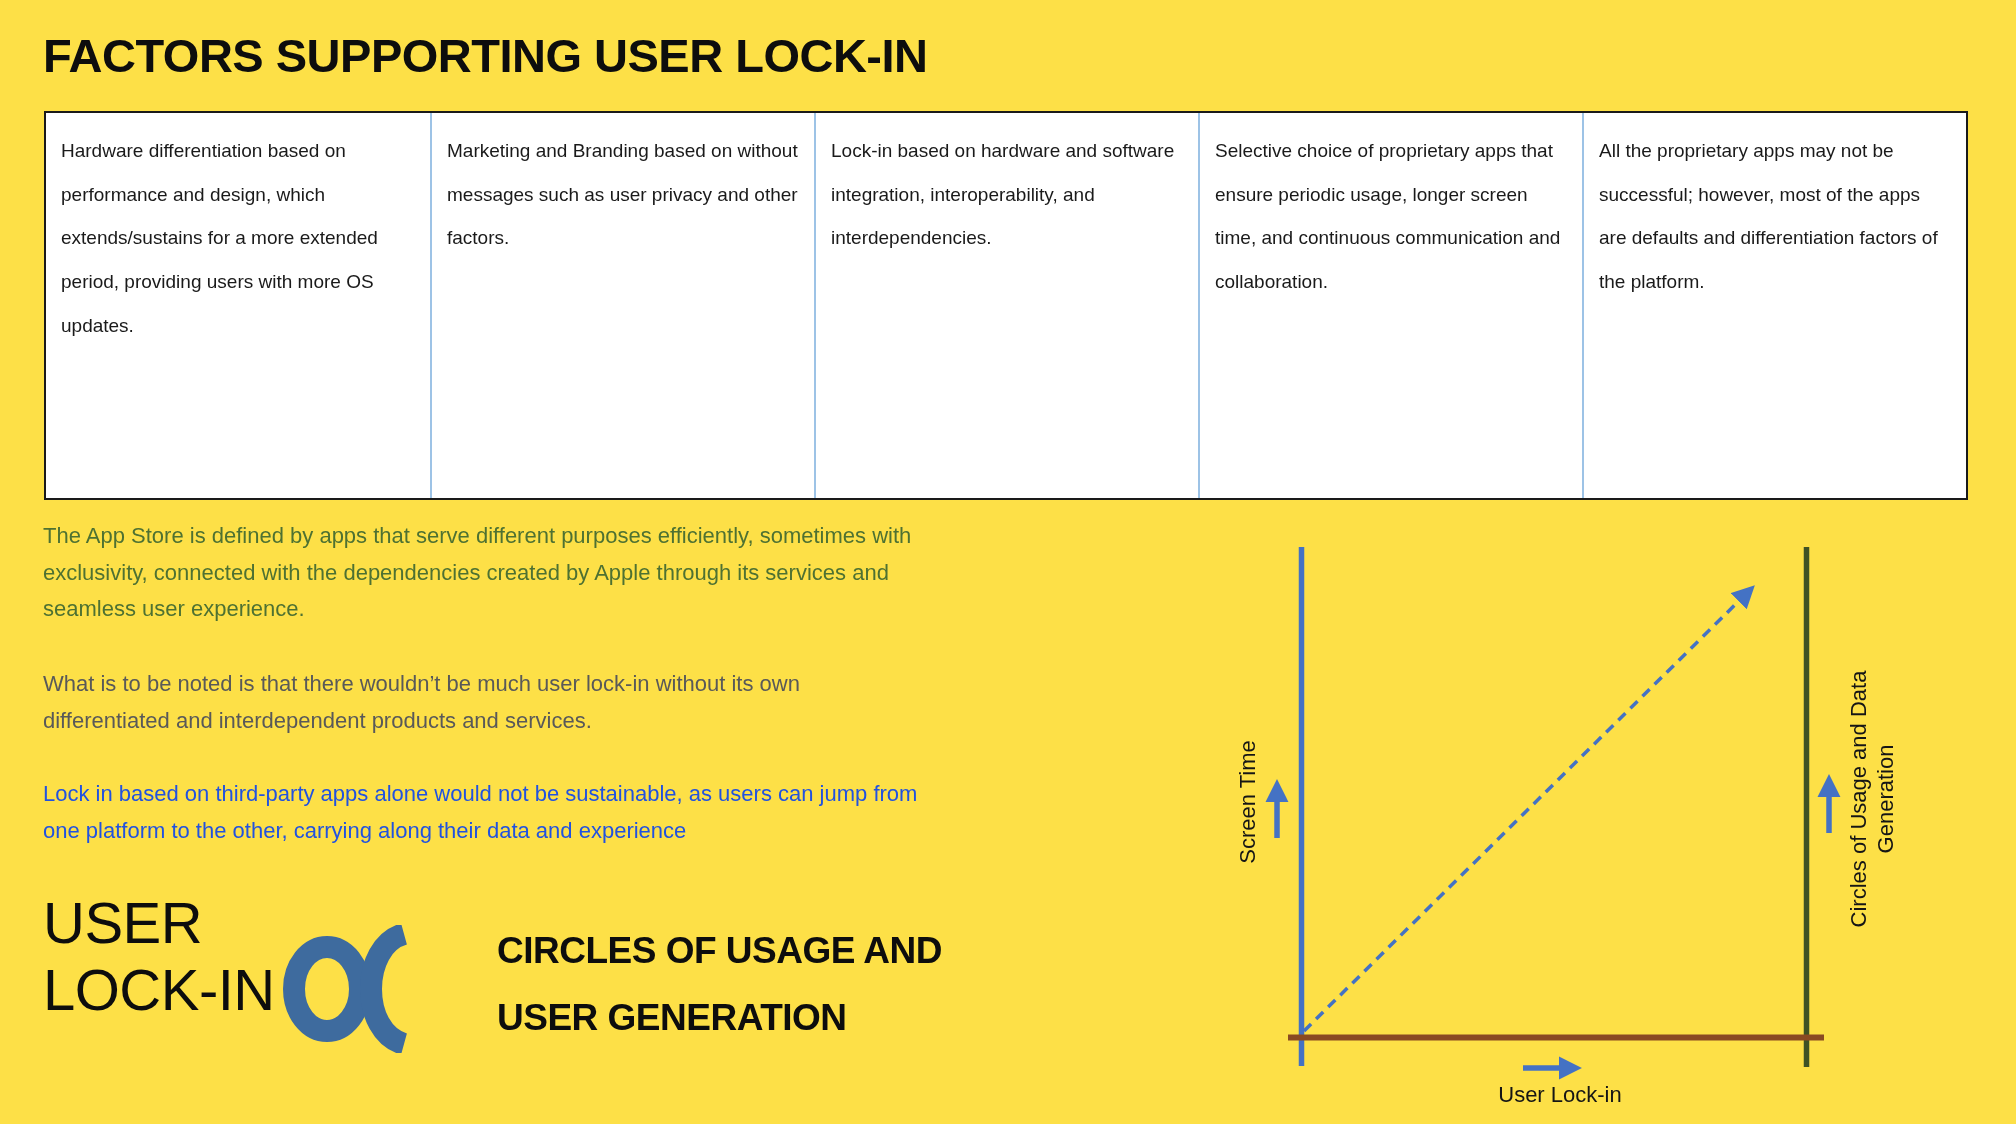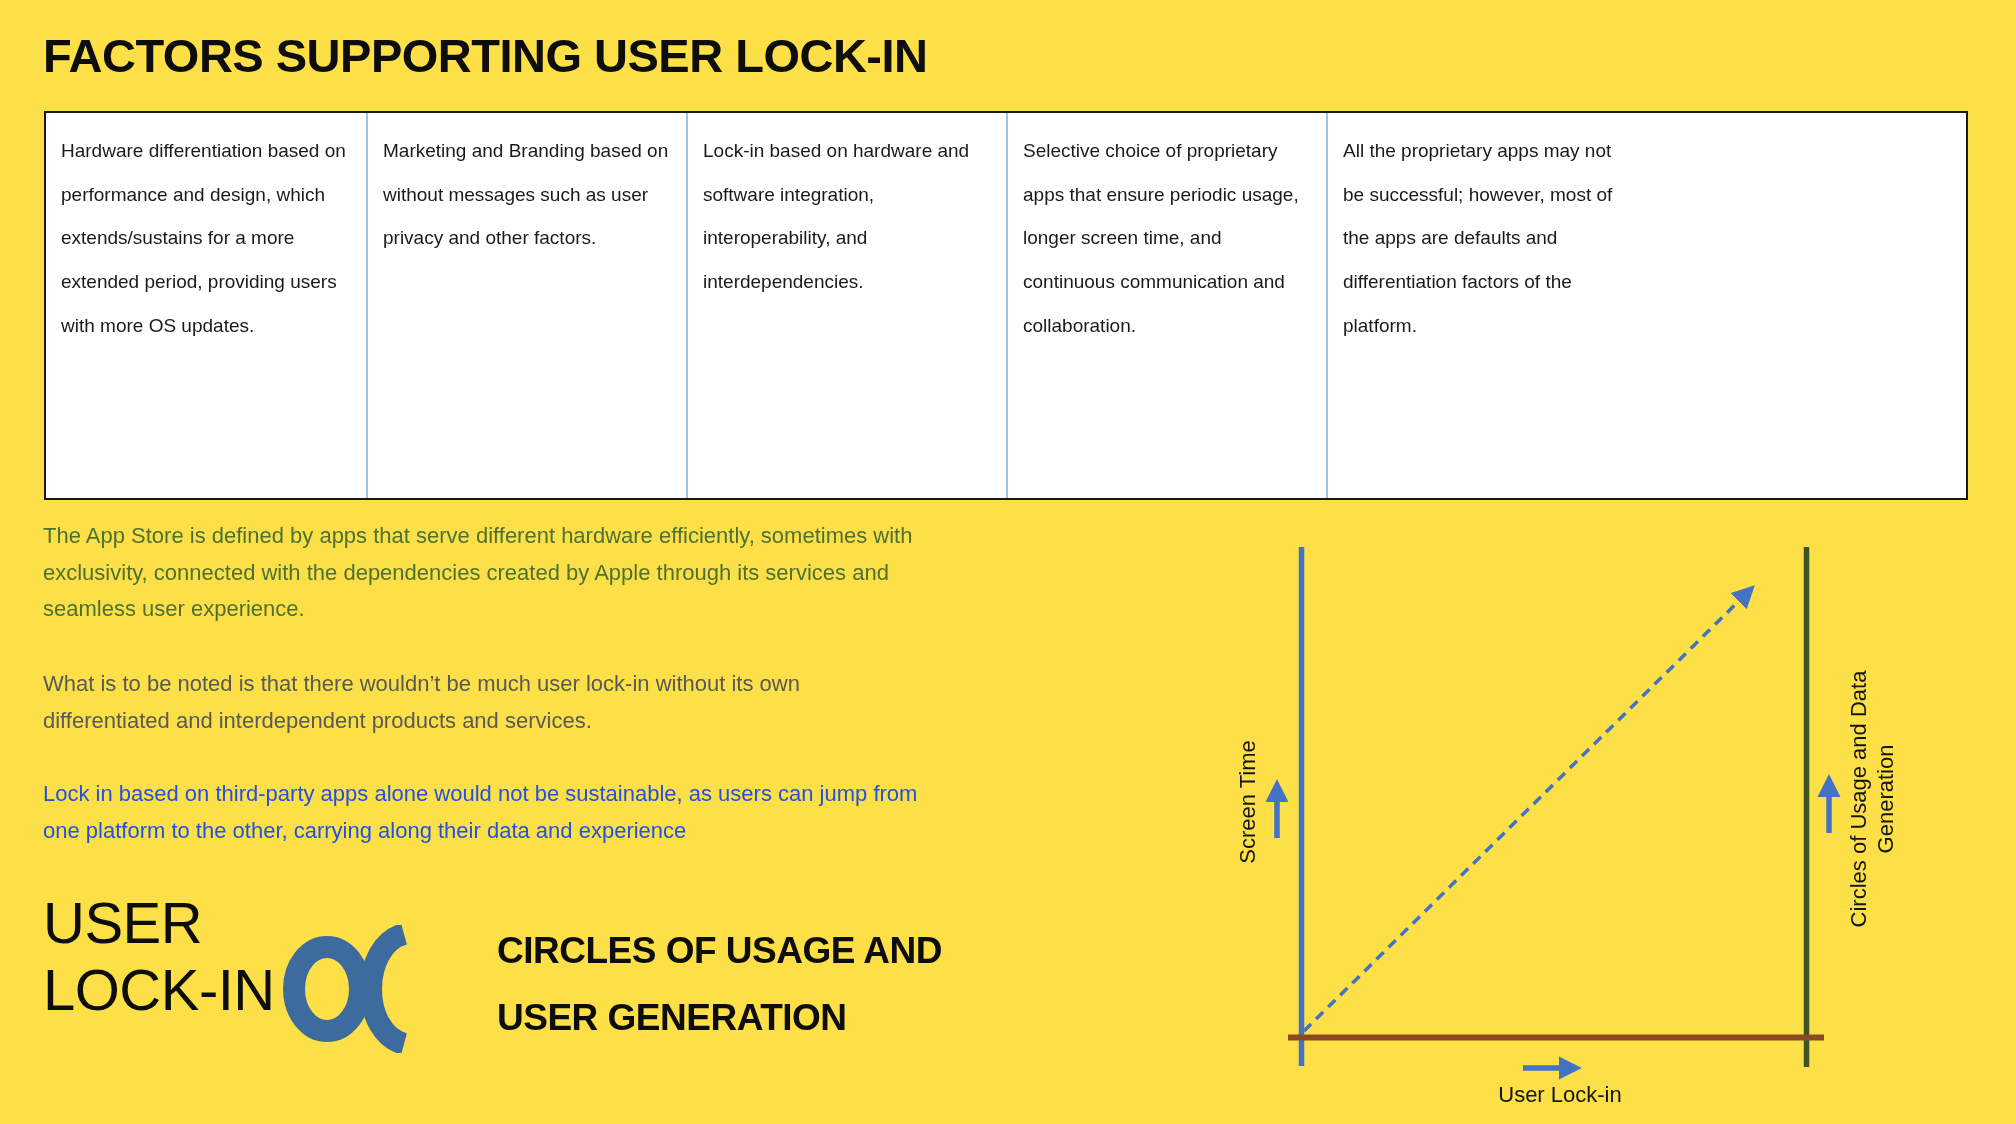--- a/index.html
+++ b/index.html
@@ -8,21 +8,21 @@
     font-family:"Liberation Sans","DejaVu Sans",sans-serif;color:#111;
   }
   .page-title{
     position:absolute;left:43px;top:28px;font-size:47px;font-weight:600;
     letter-spacing:-0.5px;color:#0d0d0d;white-space:nowrap;
   }
   
   .factors-table{
     position:absolute;left:44px;top:111px;width:1924px;height:389px;
     border:2.5px solid var(--table-border,#1a1a1a);
-    display:grid;grid-template-columns:repeat(6,1fr);
+    display:grid;grid-template-columns:repeat(5,1fr);
     box-sizing:border-box;background:#fff;
   }
   .factors-cell{
     padding:16px 14px 0 15px;font-size:19px;line-height:2.3;color:#1a1a1a;
     box-sizing:border-box;overflow:hidden;
   }
   .factors-cell + .factors-cell{border-left:2px solid var(--table-divider,#9dc3e6);}
   
   .para{position:absolute;left:43px;font-size:22px;line-height:36.5px;}
   .para-green{top:518px;color:var(--green-text,#4e7132);}
@@ -65,21 +65,21 @@
 
   <div class="factors-table">
     <div class="factors-cell">Hardware differentiation based on performance and design, which extends/sustains for a more extended period, providing users with more OS updates.</div>
     <div class="factors-cell">Marketing and Branding based on without messages such as user privacy and other factors.</div>
     <div class="factors-cell">Lock-in based on hardware and software integration, interoperability, and interdependencies.</div>
     <div class="factors-cell">Selective choice of proprietary apps that ensure periodic usage, longer screen time, and continuous communication and collaboration.</div>
     <div class="factors-cell">All the proprietary apps may not be successful; however, most of the apps are defaults and differentiation factors of the platform.</div>
   </div>
 
   <div class="para para-green">
-    <div>The App Store is defined by apps that serve different hardware efficiently, sometimes with</div>
+    <div>The App Store is defined by apps that serve different purposes efficiently, sometimes with</div>
     <div>exclusivity, connected with the dependencies created by Apple through its services and</div>
     <div>seamless user experience.</div>
   </div>
 
   <div class="para para-blue">
     <div>Lock in based on third-party apps alone would not be sustainable, as users can jump from</div>
     <div>one platform to the other, carrying along their data and experience</div>
   </div>
 
   <div class="para para-gray">

